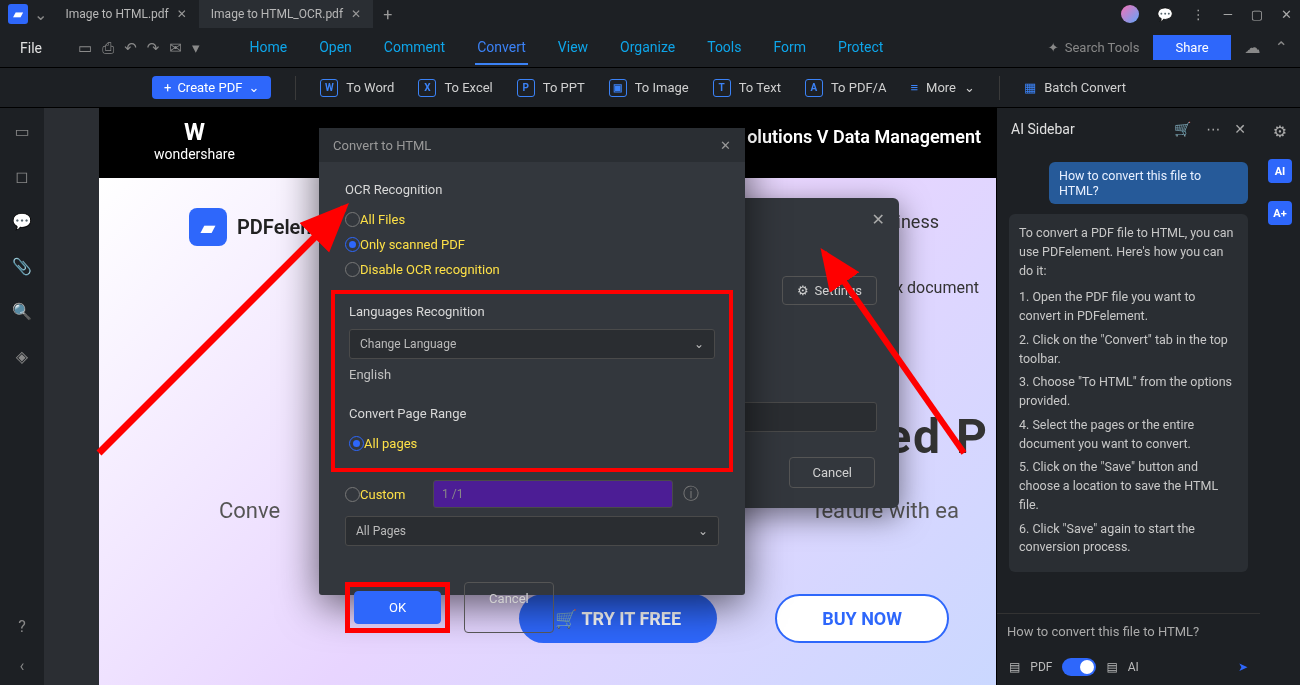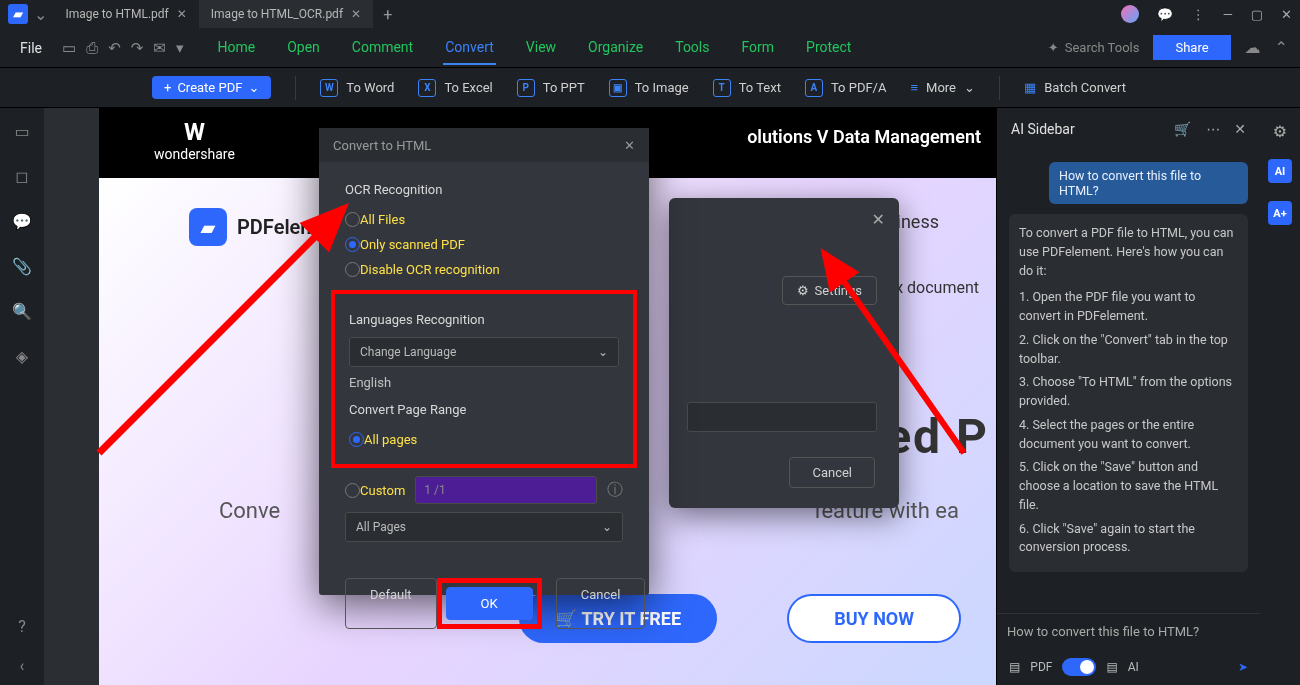--- a/index.html
+++ b/index.html
@@ -5,25 +5,25 @@
 *{box-sizing:border-box;margin:0;padding:0;font-family:-apple-system,BlinkMacSystemFont,"Segoe UI",Roboto,sans-serif}
 body{width:1300px;height:685px;background:#1a1d21;color:#c8c8c8;overflow:hidden;position:relative}
 .tabbar{height:28px;background:#1d2024;display:flex;align-items:center;padding:0 8px}
 .app-icon{width:20px;height:20px;background:#2e67fb;border-radius:3px;display:flex;align-items:center;justify-content:center;color:#fff;font-weight:bold;font-size:12px;margin-right:6px}
 .tab{height:28px;display:flex;align-items:center;padding:0 12px;font-size:12px;color:#b8b8b8;gap:8px}
 .tab.active{background:#2a2e33}
 .tab .close{color:#999}
 .tab-add{color:#999;padding:0 10px;font-size:16px}
 .win-controls{margin-left:auto;display:flex;align-items:center;gap:18px;color:#aaa;font-size:13px}
 .user-av{width:18px;height:18px;background:linear-gradient(135deg,#f472b6,#60a5fa);border-radius:50%}
-.menubar{height:40px;background:#1d2024;display:flex;align-items:center;padding:0 12px;gap:2px;border-bottom:1px solid #000}
+.menubar{height:40px;background:#1d2024;display:flex;align-items:center;padding:0 12px;gap:18px;border-bottom:1px solid #000}
 .file-btn{font-size:14px;color:#e0e0e0;padding:4px 8px}
 .qa{display:flex;gap:10px;color:#8a8a8a;font-size:15px;padding:0 10px}
 .menu-items{display:flex;gap:28px;margin-left:20px}
-.menu-item{font-size:14px;color:#22c55e;padding:8px 2px;cursor:pointer}
+.menu-item{font-size:14px;color:#0ea5e9;padding:8px 2px;cursor:pointer}
 .menu-item.active{color:#3b82f6;border-bottom:2px solid #3b82f6}
 .right-tools{margin-left:auto;display:flex;align-items:center;gap:14px}
 .search-tools{display:flex;align-items:center;gap:6px;color:#888;font-size:13px}
 .share-btn{background:#2e67fb;color:#fff;padding:5px 22px;border-radius:0;font-size:13px}
 .toolbar{height:40px;background:#1d2024;display:flex;align-items:center;padding:0 12px;gap:24px;border-bottom:1px solid #000}
 .tool-btn{display:flex;align-items:center;gap:8px;font-size:13px;color:#d0d0d0}
 .tool-icon{width:18px;height:18px;border:1.5px solid #3b82f6;border-radius:3px;display:flex;align-items:center;justify-content:center;color:#3b82f6;font-size:10px;font-weight:bold}
 .create-btn{background:#2e67fb;color:#fff;padding:4px 12px;border-radius:4px;font-size:13px;display:flex;align-items:center;gap:6px;margin-left:140px}
 .divider{width:1px;height:24px;background:#3a3a3a}
 .workspace{position:absolute;top:108px;left:0;right:0;bottom:0;display:flex}
@@ -37,37 +37,37 @@
 .hdr-text2{position:absolute;top:18px;right:15px;color:#fff;font-size:18px;font-weight:600}
 .page-white{position:absolute;top:70px;left:55px;width:940px;height:520px;background:linear-gradient(135deg,#fff 0%,#e8d5ff 50%,#c8d8ff 100%)}
 .pdfe-logo{position:absolute;top:30px;left:90px;display:flex;align-items:center;gap:10px}
 .pdfe-icon{width:38px;height:38px;background:#2e67fb;border-radius:8px;color:#fff;display:flex;align-items:center;justify-content:center;font-weight:bold;font-size:18px}
 .biz{position:absolute;top:33px;right:100px;color:#333;font-size:18px}
 .tax{position:absolute;top:100px;right:60px;color:#333;font-size:16px}
 .biggr{position:absolute;top:230px;right:50px;color:#333;font-size:48px;font-weight:bold;letter-spacing:2px}
 .conve{position:absolute;top:320px;left:120px;color:#555;font-size:22px}
 .feat{position:absolute;top:320px;right:80px;color:#555;font-size:22px}
 .trybtn{position:absolute;bottom:55px;left:420px;background:#2e67fb;color:#fff;padding:14px 36px;border-radius:30px;font-size:18px;font-weight:bold}
-.buybtn{position:absolute;bottom:55px;right:78px;color:#2e67fb;font-size:18px;font-weight:bold;border:2px solid #2e67fb;padding:12px 45px;border-radius:30px;background:#fff}
+.buybtn{position:absolute;bottom:55px;right:90px;color:#2e67fb;font-size:18px;font-weight:bold;border:2px solid #2e67fb;padding:12px 45px;border-radius:30px;background:#fff}
 .dialog2{position:absolute;top:90px;left:625px;width:230px;height:310px;background:#33373d;border-radius:6px;box-shadow:0 8px 30px rgba(0,0,0,.5)}
 .d2-close{position:absolute;top:12px;right:14px;color:#aaa}
 .d2-set{position:absolute;top:78px;right:22px;border:1px solid #555;padding:6px 14px;border-radius:4px;font-size:13px;color:#d0d0d0;display:flex;gap:6px;align-items:center}
 .d2-combo{position:absolute;top:204px;right:22px;width:190px;height:30px;background:#2a2d31;border:1px solid #4a4a4a;border-radius:3px}
 .d2-cancel{position:absolute;bottom:20px;right:24px;border:1px solid #555;padding:7px 22px;border-radius:4px;font-size:13px;color:#d0d0d0}
-.dialog1{position:absolute;top:20px;left:275px;width:330px;height:467px;background:#33373d;border-radius:3px;box-shadow:0 10px 40px rgba(0,0,0,.6)}
+.dialog1{position:absolute;top:20px;left:275px;width:426px;height:467px;background:#33373d;border-radius:3px;box-shadow:0 10px 40px rgba(0,0,0,.6)}
 .d1-title{height:34px;background:#2a2e33;display:flex;align-items:center;padding:0 14px;font-size:13px;color:#999;justify-content:space-between}
 .d1-body{padding:14px 26px}
 .sec-label{font-size:13px;color:#d8d8d8;margin-bottom:10px;margin-top:6px}
 .radio-row{display:flex;align-items:flex-end;padding:5px 0;font-size:13px;color:#fde047}
 .radio{width:15px;height:15px;border:1.5px solid #777;border-radius:50%;display:flex;align-items:center;justify-content:center}
 .radio.checked{border-color:#2e67fb}
 .radio.checked::after{content:"";width:7px;height:7px;background:#2e67fb;border-radius:50%}
-.redbox{border:4px solid #ff0000;margin:8px -14px;padding:12px 14px 12px}
+.redbox{border:4px solid #ff0000;margin:8px -14px;padding:4px 14px 12px}
 .combo{height:30px;background:#2a2d31;border:1px solid #4a4a4a;border-radius:3px;display:flex;align-items:center;padding:0 10px;font-size:12px;color:#bbb;justify-content:space-between;margin-bottom:8px}
-.lang-txt{font-size:13px;color:#c0c0c0;margin-bottom:12px}
+.lang-txt{font-size:13px;color:#c0c0c0;margin-bottom:24px}
 .custom-row{display:flex;align-items:center;gap:10px}
 .pginput{width:240px;height:28px;background:#4c1d95;border:1px solid #4a4a4a;border-radius:3px;padding:0 8px;font-size:12px;color:#888}
 .d1-footer{display:flex;justify-content:space-between;padding:14px 26px}
 .btn{border:1px solid #555;padding:8px 24px;border-radius:4px;font-size:13px;color:#d0d0d0;cursor:pointer}
 .btn.primary{background:#2e67fb;border-color:#2e67fb;color:#fff;padding:8px 34px}
 .okwrap{border:5px solid #ff0000;padding:4px;display:inline-block}
 .arrow-svg{position:absolute;pointer-events:none}
 .ai-panel{width:264px;background:#1d2024;border-left:1px solid #000;display:flex;flex-direction:column}
 .ai-hdr{height:42px;display:flex;align-items:center;padding:0 14px;font-size:14px;color:#e0e0e0;gap:12px}
 .ai-hdr-icons{margin-left:auto;display:flex;gap:14px;color:#aaa}
@@ -278,21 +278,20 @@
             </div>
           <input class="pginput" value="1 /1" style="">
           <span style="color:#777">ⓘ</span>
         </div>
         <div class="combo" style="margin-top:8px">
             <span>All Pages</span>
             <span>⌄</span>
           </div>
       </div>
       <div class="d1-footer">
-        <div class="btn">Default</div>
         <div style="display:flex;gap:14px">
           <div class="okwrap">
               <div class="btn primary">OK</div>
             </div>
           <div class="btn">Cancel</div>
         </div>
       </div>
     </div>
 
     <svg class="arrow-svg" style="top:90px;left:50px" width="260" height="260">

